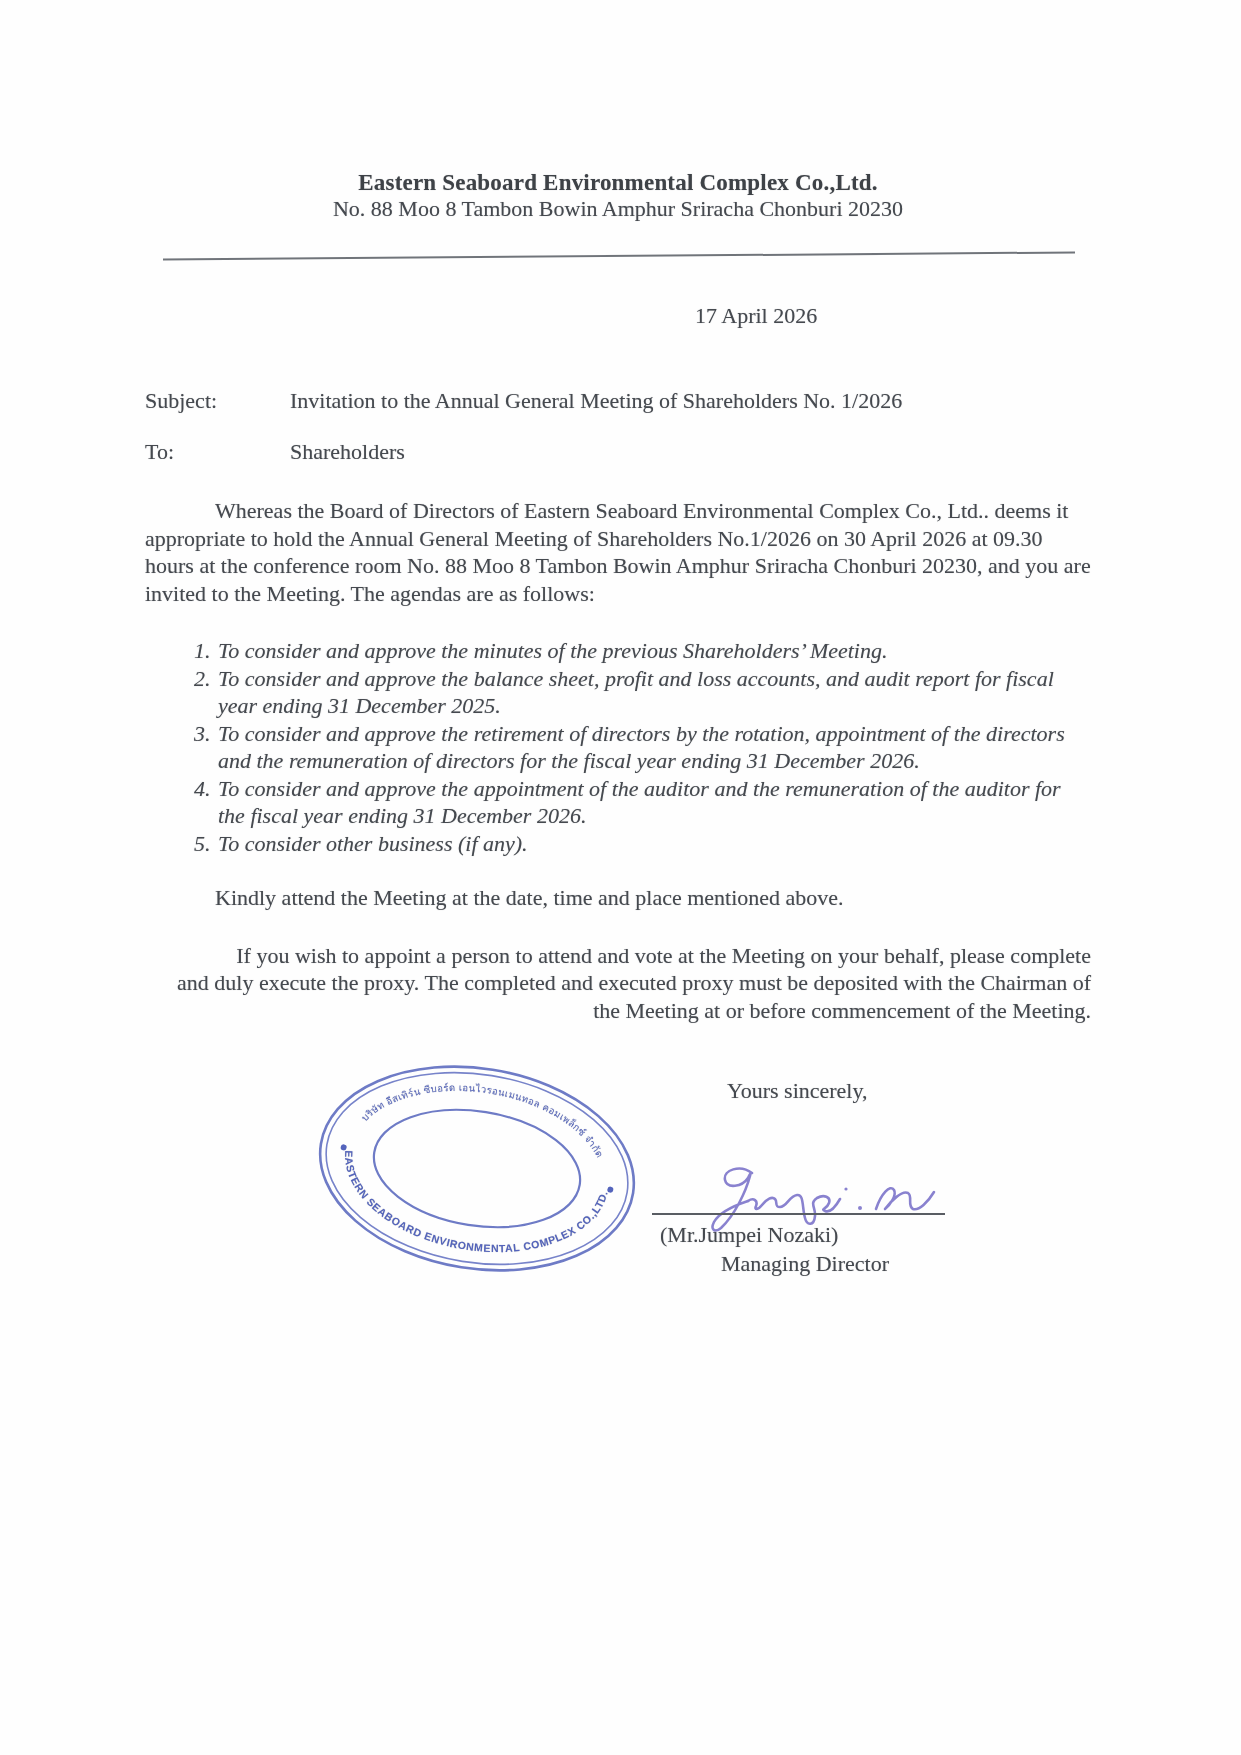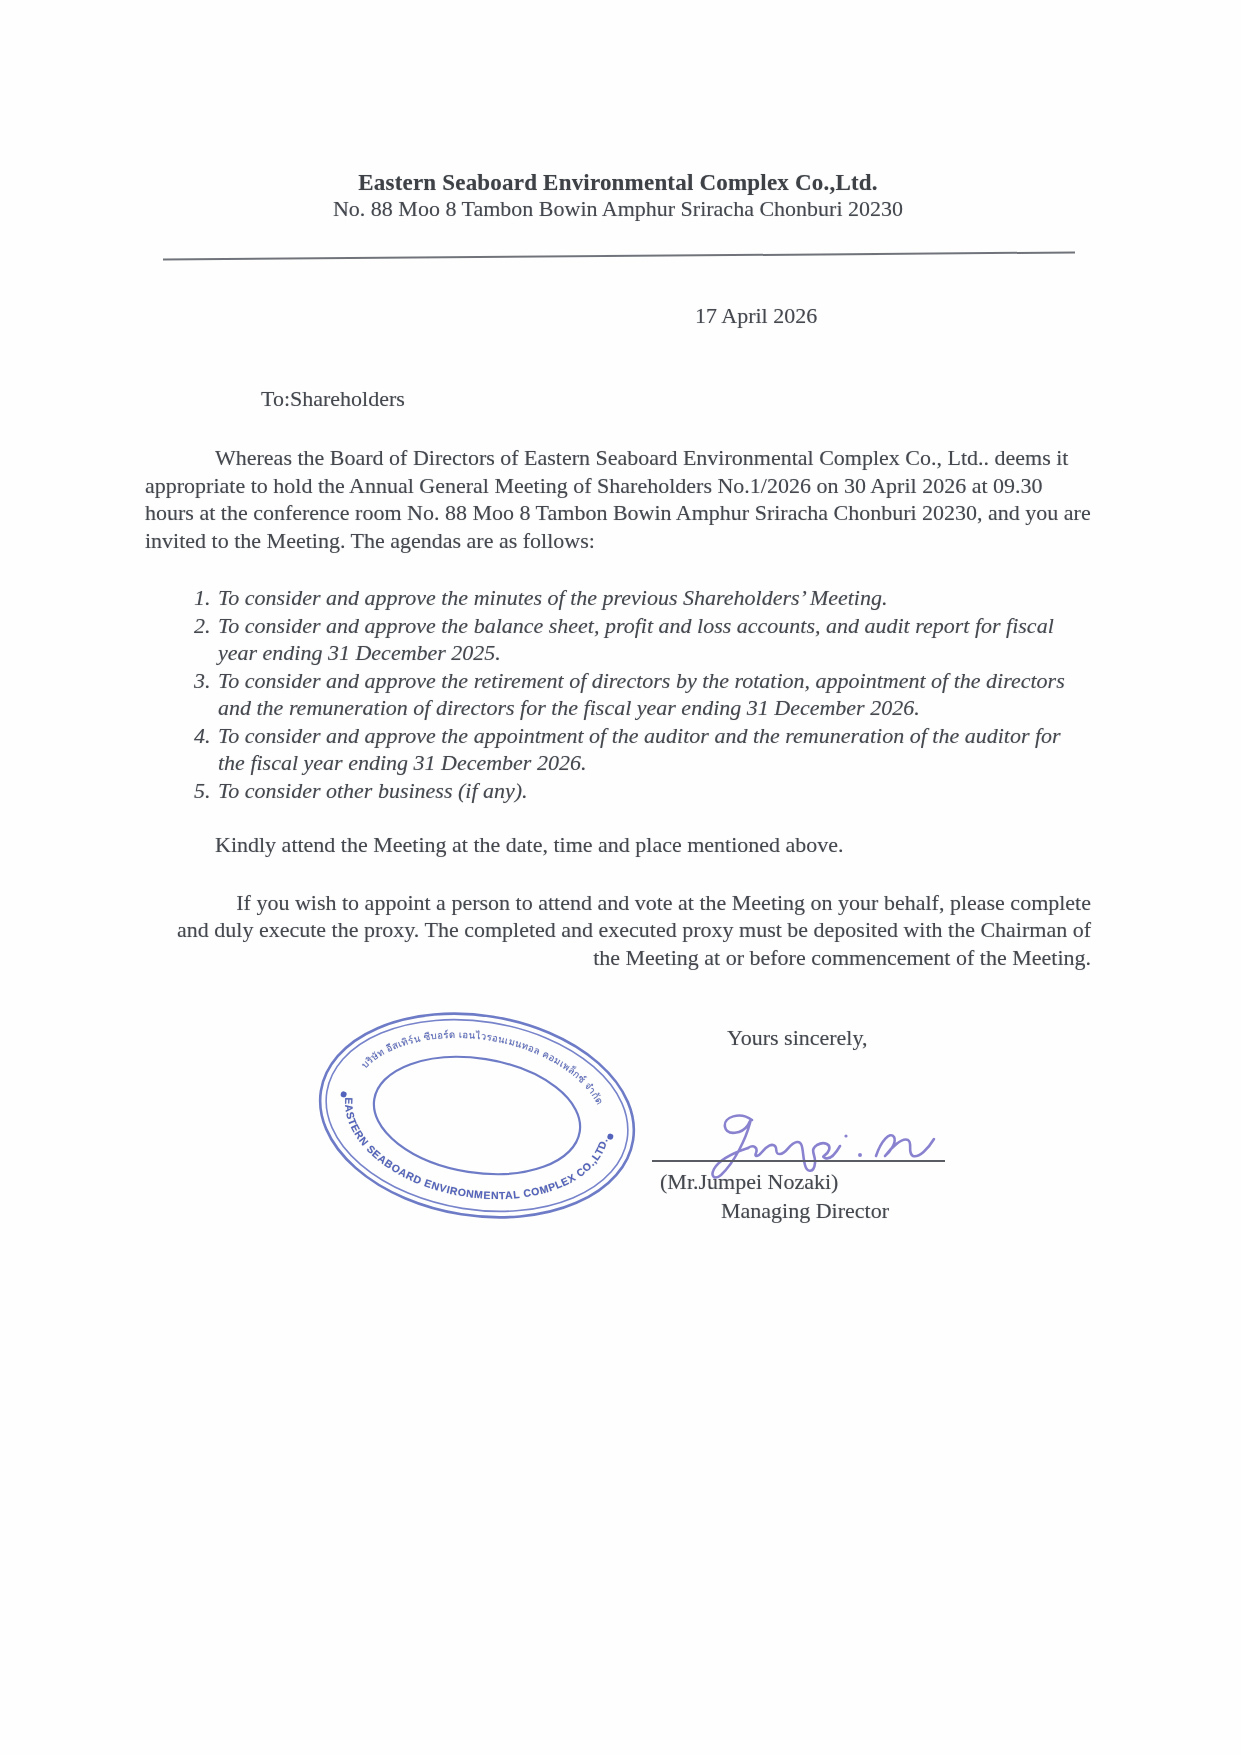--- a/index.html
+++ b/index.html
@@ -21,21 +21,21 @@
   .divider {
     margin:33px 0 0 18px; width:912px; height:0;
     border-top:2px solid #70747a;
     transform:rotate(-0.45deg);
   }
 
   .date-line { margin:45px 0 0 550px; font-size:22px; line-height:27px; }
 
   .meta-row { display:flex; font-size:22px; line-height:27px; }
   .meta-row.subject { margin-top:58px; }
-  .meta-row.to { margin-top:56px;text-align:right; }
+  .meta-row.to { margin-top:24px; }
   .meta-label { width:145px; flex:0 0 145px; }
 
   .para { font-size:22px; line-height:27.5px; text-align:left; }
   .opening { margin-top:32px; text-indent:70px; }
 
   ol.agenda { margin:30px 0 0 0; padding-left:71px; font-size:22px; line-height:27.5px; }
   ol.agenda li { padding-left:2px;font-style:italic; }
 
   .attend { margin-top:27px; text-indent:70px; }
   .proxy { margin-top:30px; text-indent:70px;text-align:right; }
@@ -59,20 +59,24 @@
 
     <div class="letterhead">
       <div class="company-name">Eastern Seaboard Environmental Complex Co.,Ltd.</div>
       <div class="company-address">No. 88 Moo 8 Tambon Bowin Amphur Sriracha Chonburi 20230</div>
     </div>
 
     <div class="divider"></div>
 
     <div class="date-line">17 April 2026</div>
 
+    <div class="meta-row subject">
+      <div class="meta-label">Subject:</div>
+      <div class="meta-value">Invitation to the Annual General Meeting of Shareholders No. 1/2026</div>
+    </div>
 
     <div class="meta-row to">
       <div class="meta-label">To:</div>
       <div class="meta-value">Shareholders</div>
     </div>
 
     <p class="para opening">Whereas the Board of Directors of Eastern Seaboard Environmental Complex Co., Ltd.. deems it appropriate to hold the Annual General Meeting of Shareholders No.1/2026 on 30 April 2026 at 09.30 hours at the conference room No. 88 Moo 8 Tambon Bowin Amphur Sriracha Chonburi 20230, and you are invited to the Meeting. The agendas are as follows:</p>
 
     <ol class="agenda">
       <li>To consider and approve the minutes of the previous Shareholders’ Meeting.</li>

